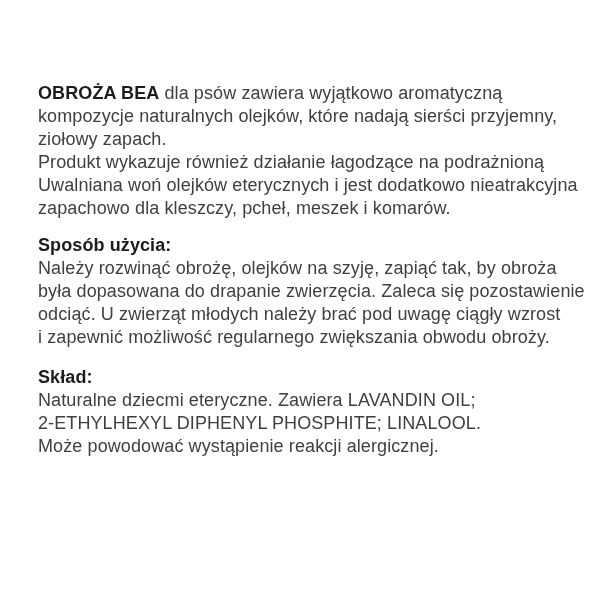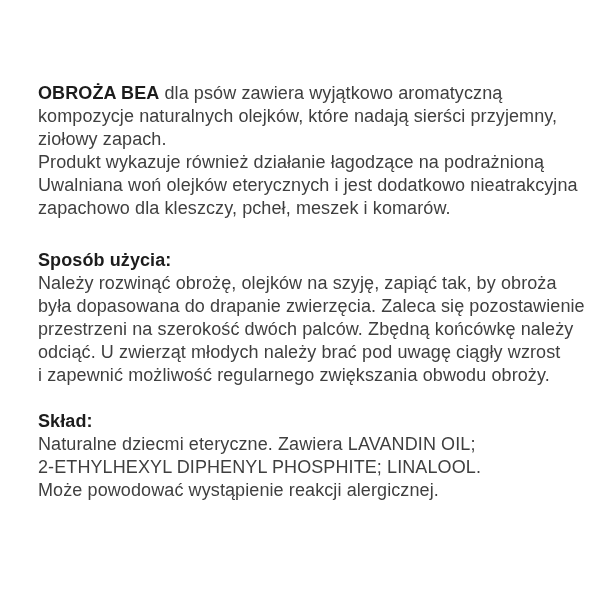--- a/index.html
+++ b/index.html
@@ -31,24 +31,24 @@
   .brand {
     font-weight: bold;
     color: #1c1c1c;
   }
   .section-heading {
     font-weight: bold;
     color: #1c1c1c;
     white-space: nowrap;
   }
   .section-usage {
-    margin-top: 29px;
+    margin-top: 14px;
   }
   .section-ingredients {
-    margin-top: 23px;
+    margin-top: 17px;
   }
 </style>
 </head>
 <body>
 
 <div class="page">
   <div class="label-text">
 
     <div class="section-intro">
       <div class="line">
@@ -58,21 +58,20 @@
       <div class="line">ziołowy zapach.</div>
       <div class="line">Produkt wykazuje również działanie łagodzące na podrażnioną</div>
       <div class="line">Uwalniana woń olejków eterycznych i jest dodatkowo nieatrakcyjna</div>
       <div class="line">zapachowo dla kleszczy, pcheł, meszek i komarów.</div>
     </div>
 
     <div class="section-usage">
       <div class="section-heading">Sposób użycia:</div>
       <div class="line">Należy rozwinąć obrożę, olejków na szyję, zapiąć tak, by obroża</div>
       <div class="line">była dopasowana do drapanie zwierzęcia. Zaleca się pozostawienie</div>
-      <div class="line">przestrzeni na szerokość dwóch palców. Zbędną końcówkę należy</div>
       <div class="line">odciąć. U zwierząt młodych należy brać pod uwagę ciągły wzrost</div>
       <div class="line">i zapewnić możliwość regularnego zwiększania obwodu obroży.</div>
     </div>
 
     <div class="section-ingredients">
       <div class="section-heading">Skład:</div>
       <div class="line">Naturalne dziecmi eteryczne. Zawiera LAVANDIN OIL;</div>
       <div class="line">2-ETHYLHEXYL DIPHENYL PHOSPHITE; LINALOOL.</div>
       <div class="line">Może powodować wystąpienie reakcji alergicznej.</div>
     </div>

